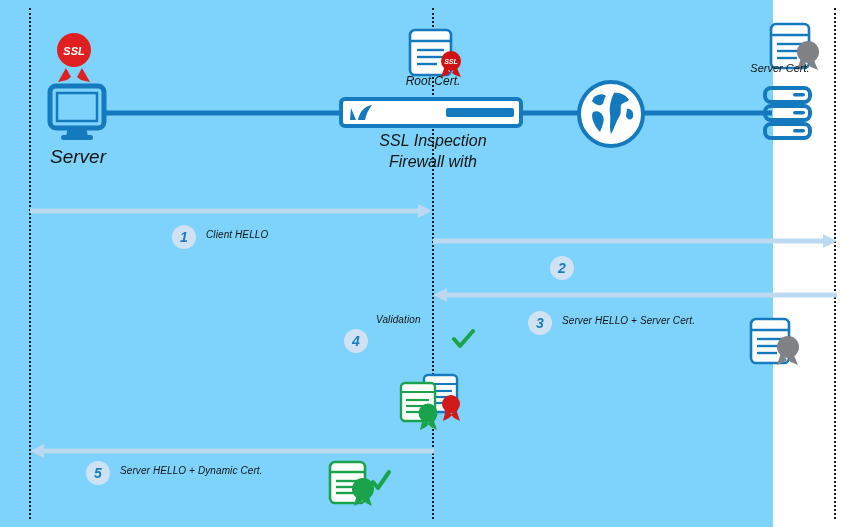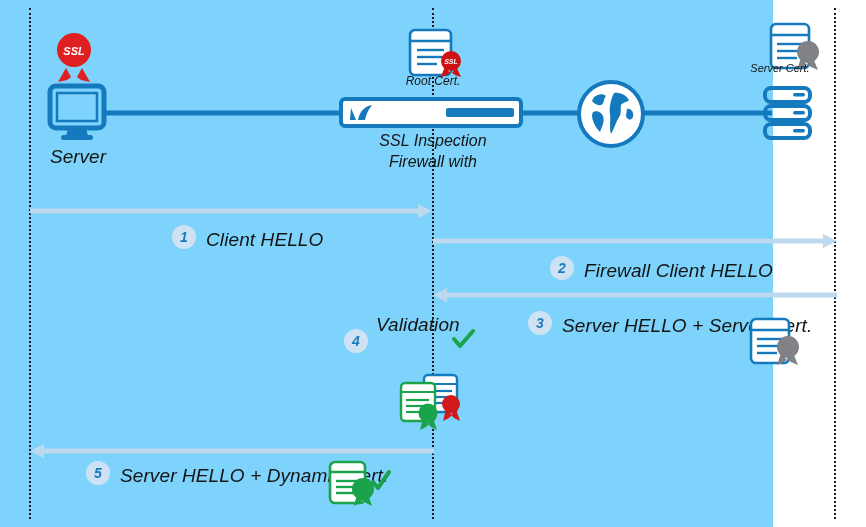--- a/index.html
+++ b/index.html
@@ -2,21 +2,21 @@
 <html><head>
 <meta charset="utf-8">
 <style>
   html,body{margin:0;padding:0;background:#ffffff;}
   body{width:866px;height:527px;font-family:"Liberation Sans",sans-serif;overflow:hidden;}
   #stage{position:relative;width:773px;height:527px;background:#7dd3fc;font-style:italic;}
   .lane{position:absolute;top:8px;width:0;height:511px;border-left:2px dotted #1a1a1a;}
   .node-label{position:absolute;font-family:"Liberation Sans",sans-serif;color:#141414;
     text-align:center;white-space:nowrap;}
   .msg-label{position:absolute;font-family:"Liberation Sans",sans-serif;color:#141414;
-    white-space:nowrap;font-size:19px;letter-spacing:.1px;}
+    white-space:nowrap;font-size:10px;letter-spacing:.1px;}
   .badge{position:absolute;width:24px;height:24px;border-radius:50%;background:#cfe2f3;
     color:#1a7cc0;font-size:14px;font-weight:600;display:flex;align-items:center;
     justify-content:center;font-family:"Liberation Sans",sans-serif;}
   svg{display:block;}
   .abs{position:absolute;}
 </style>
 </head>
 <body>
 
 <div id="stage">
@@ -103,21 +103,20 @@
     <path d="M398 4 L412 11 L398 18 Z" fill="#bcd9ef"></path>
   </svg>
   <div class="badge" style="left:172px;top:225px">1</div>
   <div class="msg-label" style="left:206px;top:229px">Client HELLO</div>
 
   <svg class="abs" style="left:425px;top:230px" width="420" height="22">
     <line x1="8" y1="11" x2="398" y2="11" stroke="#bcd9ef" stroke-width="5"></line>
     <path d="M398 4 L412 11 L398 18 Z" fill="#bcd9ef"></path>
   </svg>
   <div class="badge" style="left:550px;top:256px">2</div>
-  <div class="msg-label" style="left:584px;top:260px">Firewall Client HELLO</div>
 
   <svg class="abs" style="left:425px;top:284px" width="420" height="22">
     <line x1="22" y1="11" x2="412" y2="11" stroke="#bcd9ef" stroke-width="5"></line>
     <path d="M22 4 L8 11 L22 18 Z" fill="#bcd9ef"></path>
   </svg>
   <div class="badge" style="left:528px;top:311px">3</div>
   <div class="msg-label" style="left:562px;top:315px">Server HELLO + Server Cert.</div>
   <svg class="abs" style="left:748px;top:317px" width="56" height="50">
     <rect x="3" y="2" width="38" height="44" rx="5" ry="5" fill="#fff" stroke="#1579bd" stroke-width="2.6"></rect>
     <line x1="3" y1="13" x2="41" y2="13" stroke="#1579bd" stroke-width="2.4"></line>

